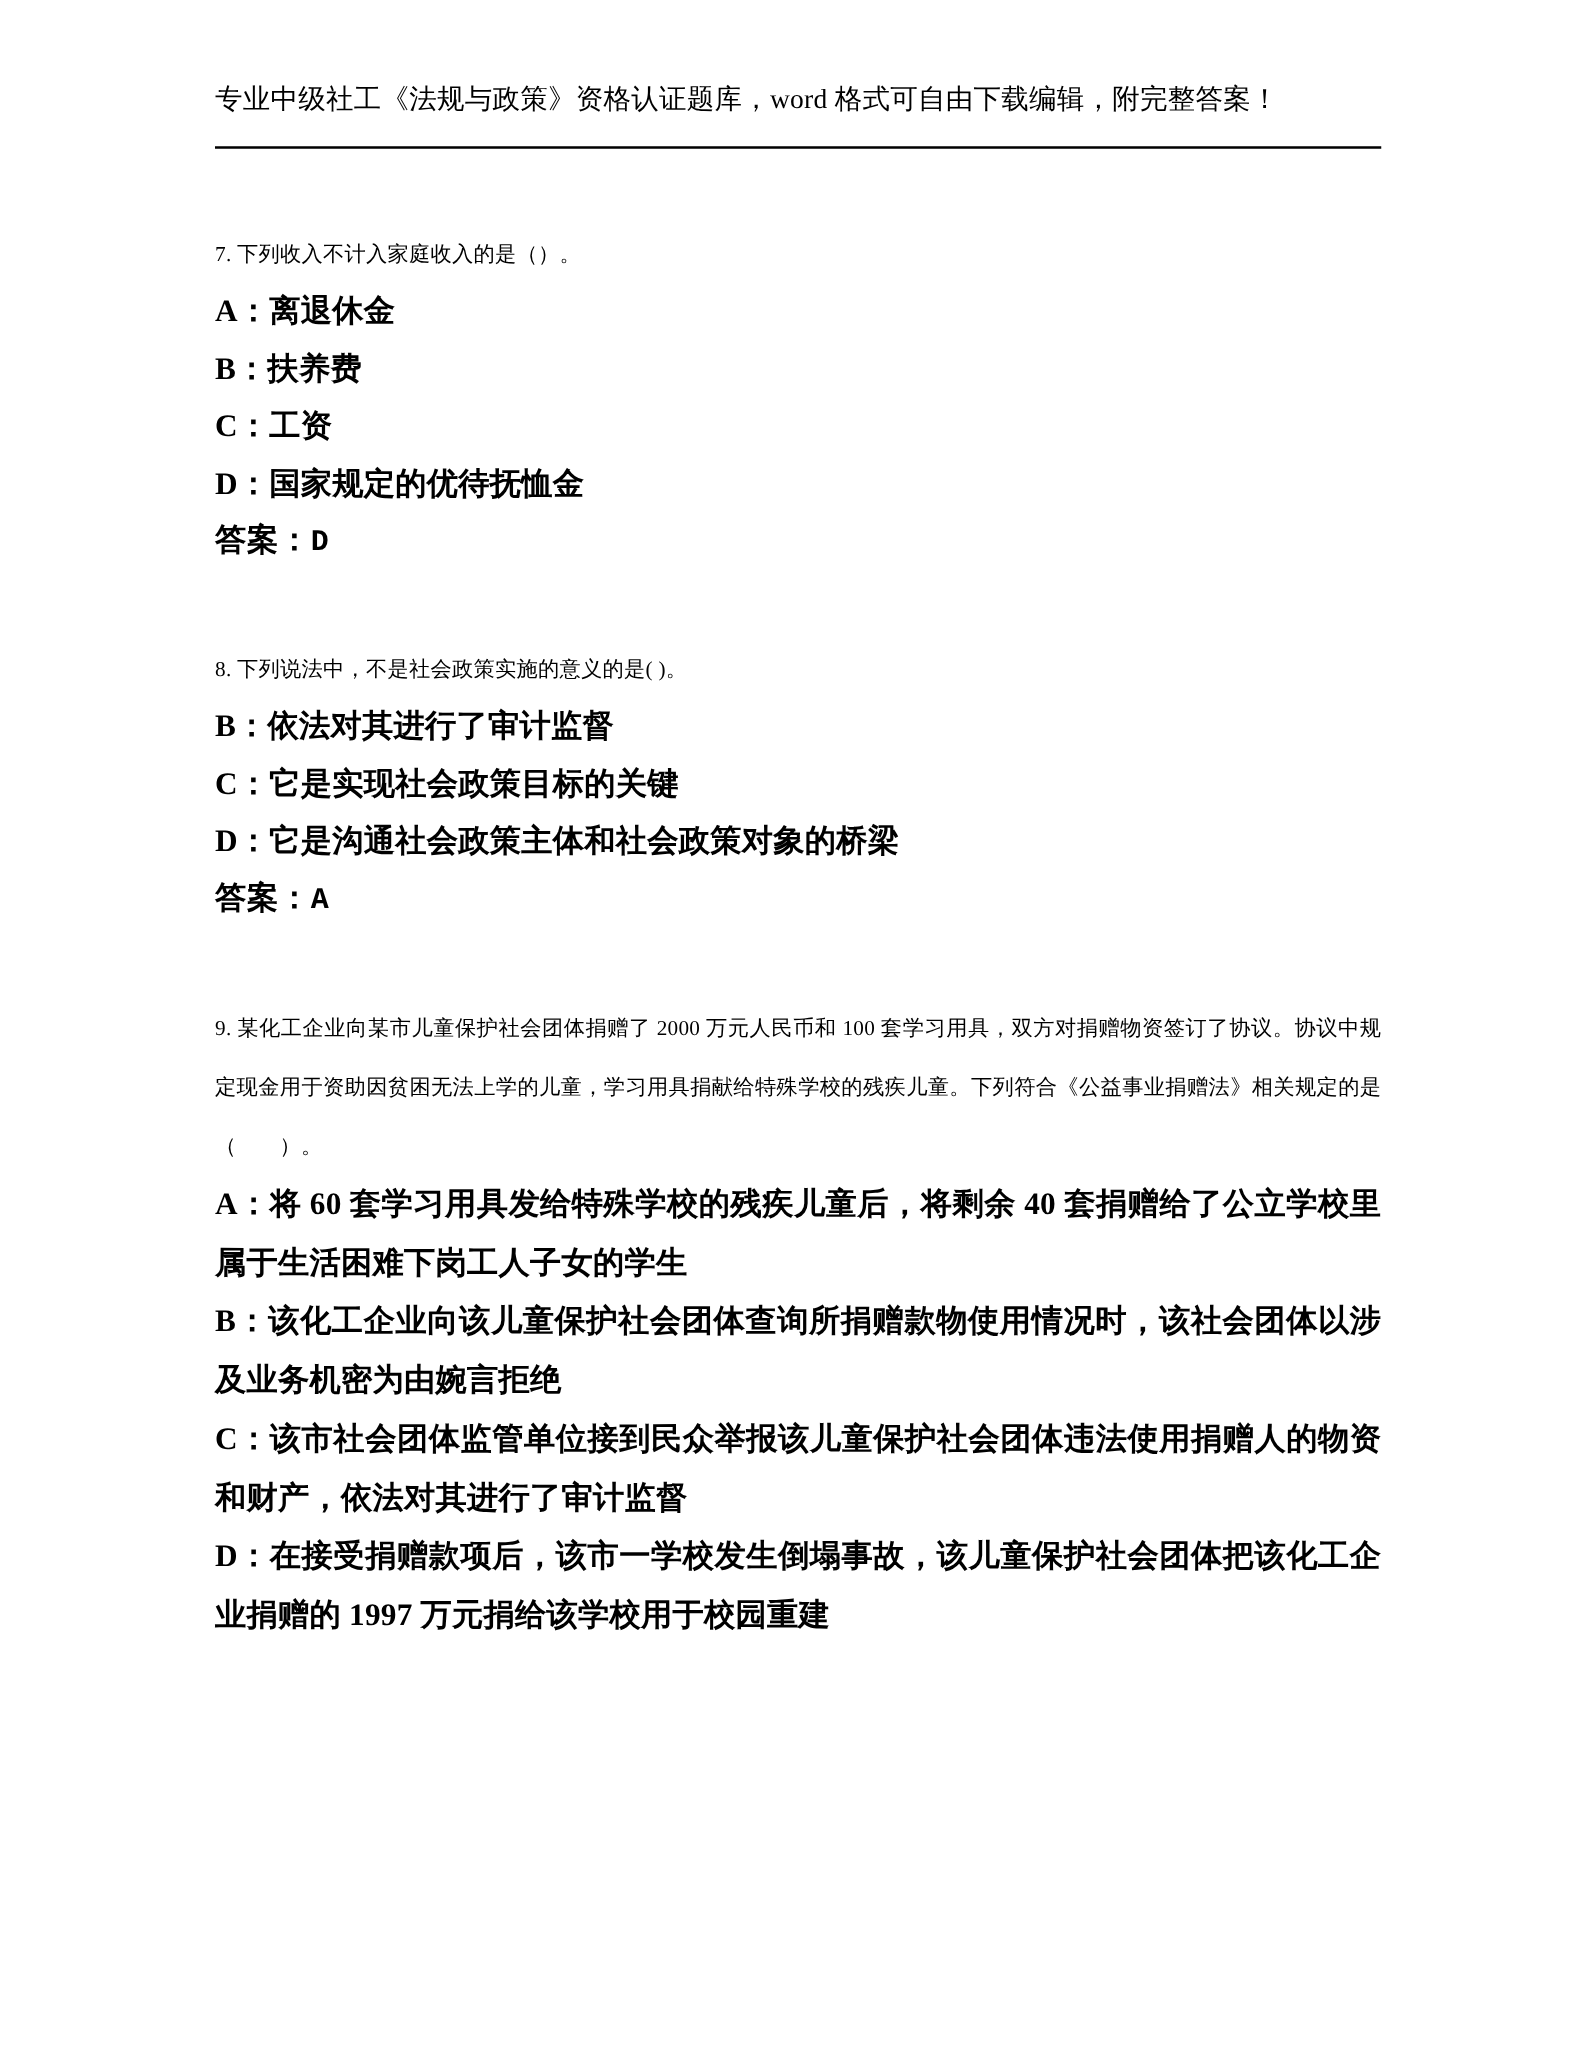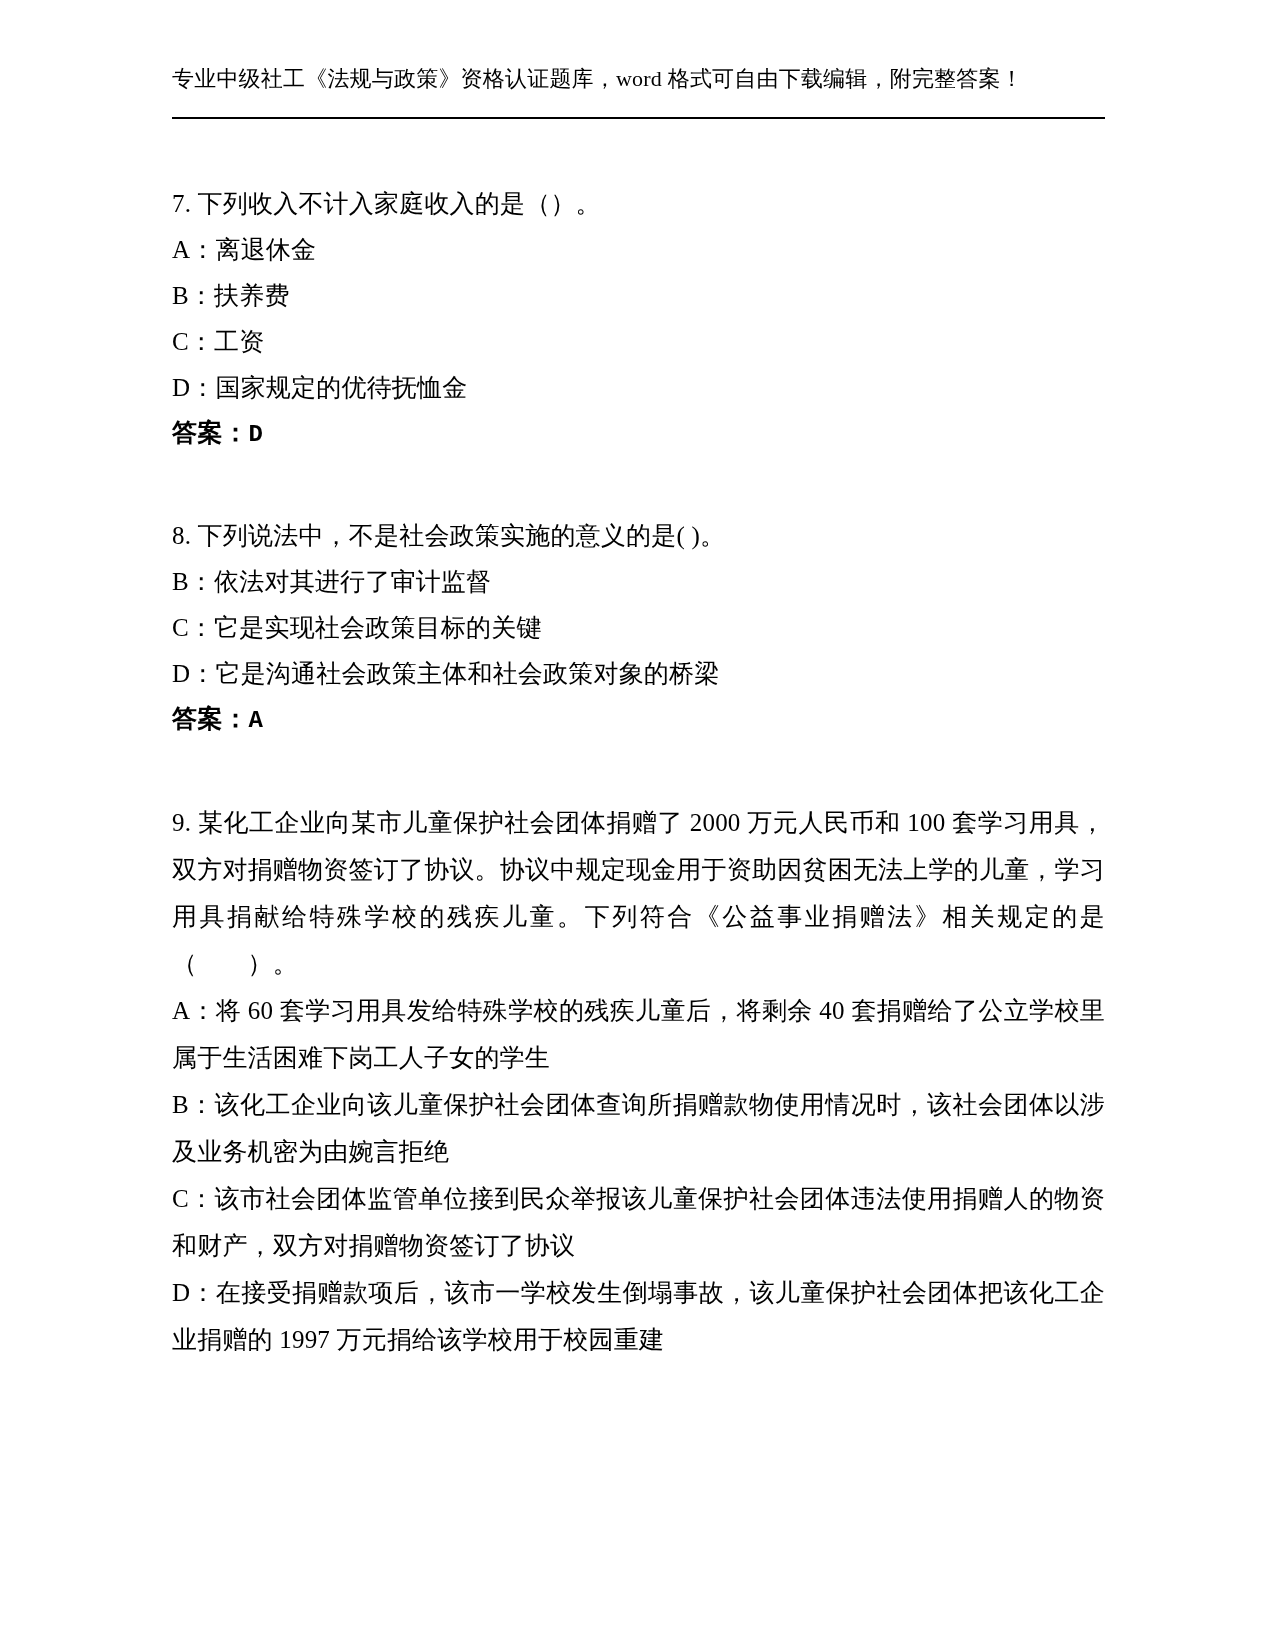--- a/index.html
+++ b/index.html
@@ -43,32 +43,33 @@
   .answer .ans-val {
     font-family: "Liberation Mono", "DejaVu Sans Mono", monospace;
     font-weight: bold;
     font-size: 24px;
   }
   .q-block {
     margin: 0;
   }
   .spacer-lg { height: 56px; }
   .stem {
-    font-size: 25px;
+    font-size: 17px;
     line-height: 46px;
     margin: 0 0 0 0;
     text-align: justify;
     letter-spacing: 0.2px;
   }
   .opt {
     font-size: 25px;
     line-height: 46px;
     margin: 0;
     text-align: justify;
     letter-spacing: 0.2px;
+    font-weight: bold;
   }
   .q9 .stem, .q9 .opt {
     line-height: 47px;
   }
 </style>
 </head>
 <body>
 
 <div class="page">
 
@@ -97,17 +98,17 @@
     <p class="opt">D：它是沟通社会政策主体和社会政策对象的桥梁</p>
     <p class="answer"><span>答案：</span><span class="ans-val">A</span></p>
   </div>
 
   <div class="spacer-lg"></div>
 
   <div class="q-block q9">
     <p class="stem">9. 某化工企业向某市儿童保护社会团体捐赠了 2000 万元人民币和 100 套学习用具，双方对捐赠物资签订了协议。协议中规定现金用于资助因贫困无法上学的儿童，学习用具捐献给特殊学校的残疾儿童。下列符合《公益事业捐赠法》相关规定的是（　　）。</p>
     <p class="opt">A：将 60 套学习用具发给特殊学校的残疾儿童后，将剩余 40 套捐赠给了公立学校里属于生活困难下岗工人子女的学生</p>
     <p class="opt">B：该化工企业向该儿童保护社会团体查询所捐赠款物使用情况时，该社会团体以涉及业务机密为由婉言拒绝</p>
-    <p class="opt">C：该市社会团体监管单位接到民众举报该儿童保护社会团体违法使用捐赠人的物资和财产，双方对捐赠物资签订了协议</p>
+    <p class="opt">C：该市社会团体监管单位接到民众举报该儿童保护社会团体违法使用捐赠人的物资和财产，依法对其进行了审计监督</p>
     <p class="opt">D：在接受捐赠款项后，该市一学校发生倒塌事故，该儿童保护社会团体把该化工企业捐赠的 1997 万元捐给该学校用于校园重建</p>
   </div>
 
 </div>
 
 </body></html>

